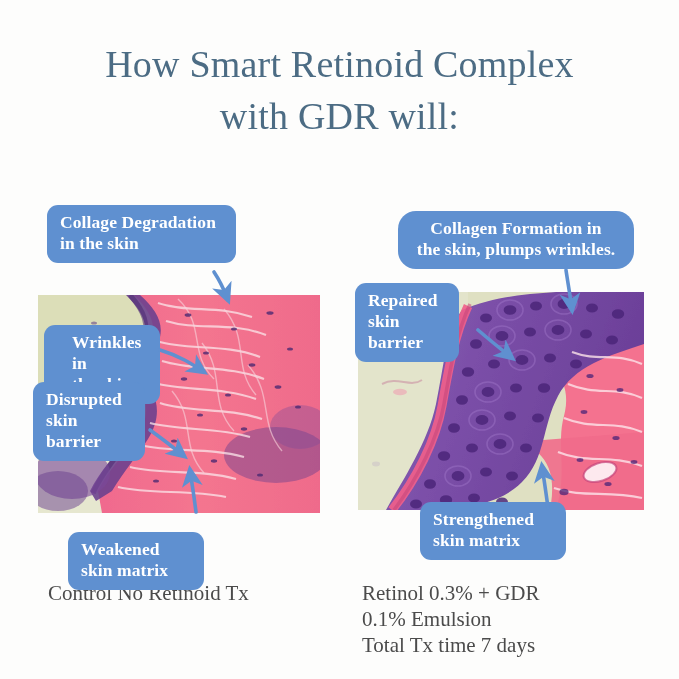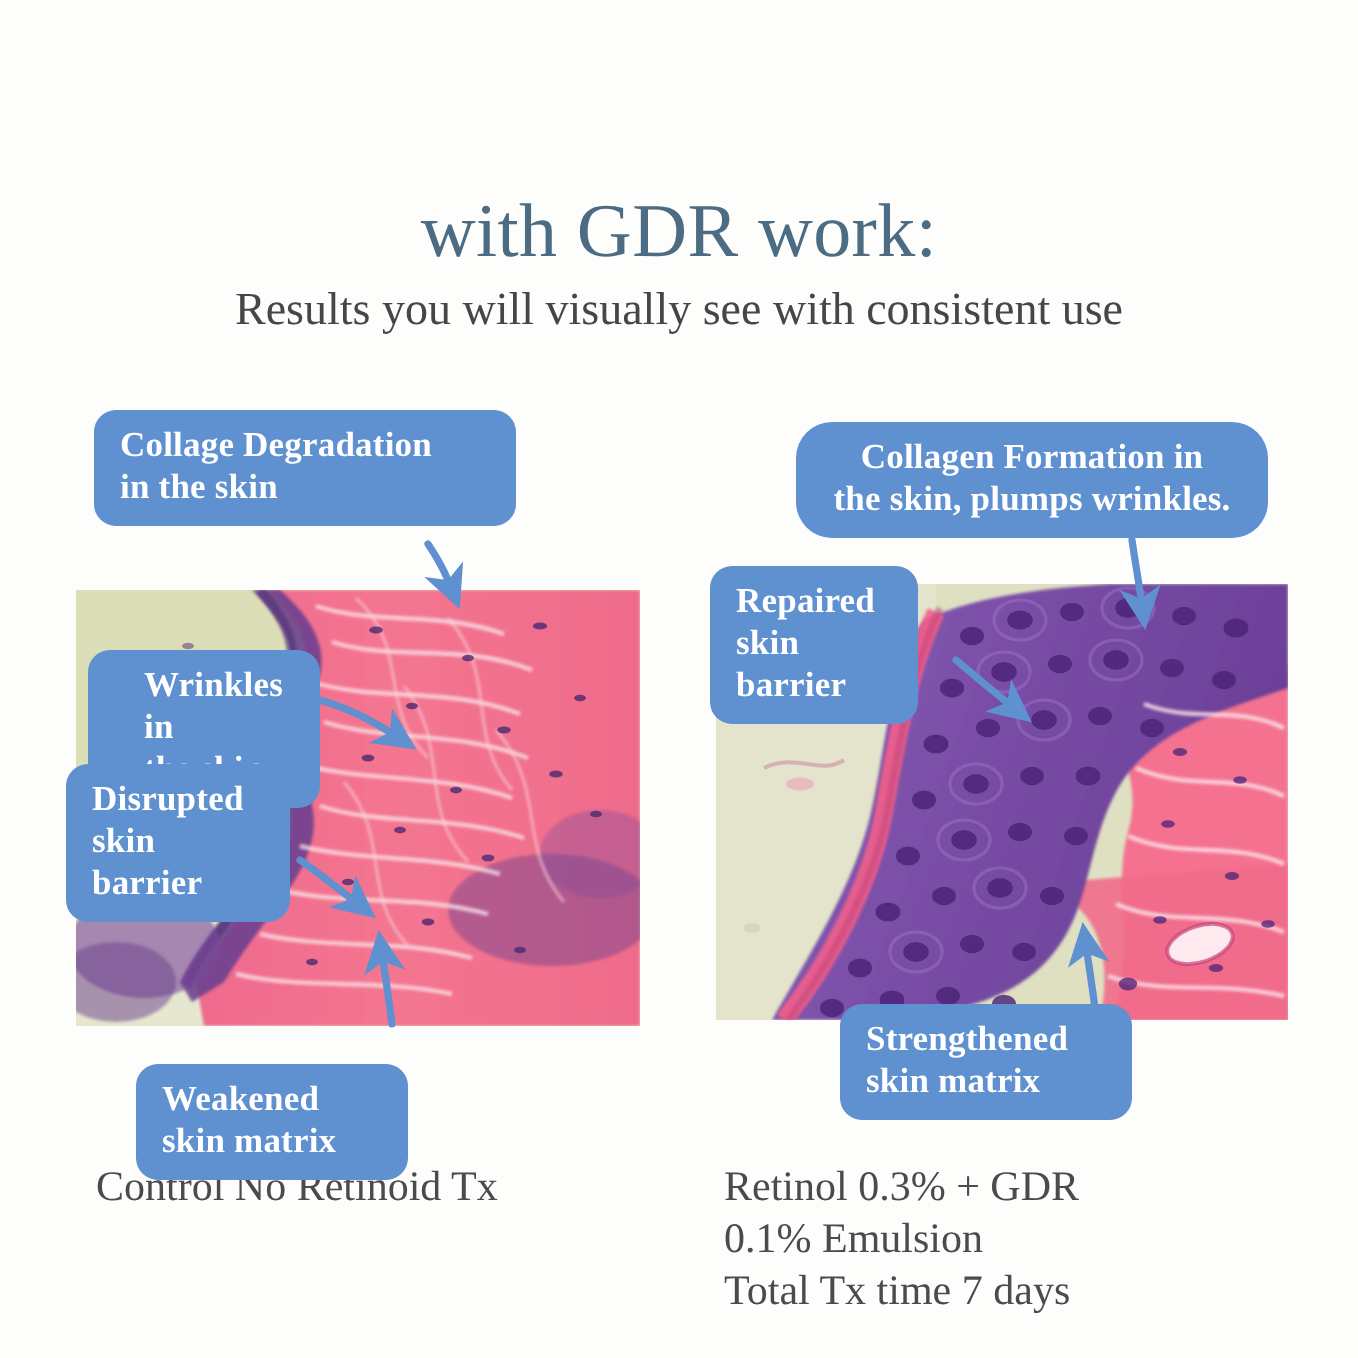--- a/index.html
+++ b/index.html
@@ -68,21 +68,21 @@
     font-size: 17.5px;
     line-height: 21px;
     font-weight: 700;
     font-family: "Liberation Serif", "DejaVu Serif", serif;
     letter-spacing: 0.1px;
     box-sizing: border-box;
     z-index: 6;
     white-space: pre-line;
   }
 
-  #co-collage   { left: 47px;  top: 205px; width: 211px; }
+  #co-collage   { left: 47px;  top: 205px; width: 189px; }
   #co-wrinkles  { left: 44px;  top: 325px; width: 116px; padding-left: 28px; }
   #co-disrupted { left: 33px;  top: 382px; width: 112px; }
   #co-weakened  { left: 68px;  top: 532px; width: 136px; }
 
   #co-collagen  { left: 398px; top: 211px; width: 236px; text-align: center; border-radius: 18px; }
   #co-repaired  { left: 355px; top: 283px; width: 104px; }
   #co-strength  { left: 420px; top: 502px; width: 146px; }
 
   
   #arrows {
@@ -102,22 +102,22 @@
     white-space: pre-line;
   }
   #cap-left  { left: 48px;  top: 580px; text-align: center; }
   #cap-right { left: 362px; top: 580px; }
 </style>
 </head>
 <body>
 
 <div id="stage">
 
-  <div class="title l2">with GDR work:</div>
-  <div class="subtitle">Results you will visually see with consistent use</div>
+  <div class="title l1">How Smart Retinoid Complex</div>
+  <div class="title l2">with GDR will:</div>
 
   <div class="panel" id="panel-left">
     <svg class="tissue-svg" viewBox="0 0 282 218" preserveAspectRatio="none">
       <defs>
         <linearGradient id="lDermis" x1="0" y1="0" x2="1" y2="0">
           <stop offset="0%" stop-color="#f06a8e"></stop>
           <stop offset="45%" stop-color="#f4758f"></stop>
           <stop offset="100%" stop-color="#ef6b8b"></stop>
         </linearGradient>
         <filter id="lBlur">

